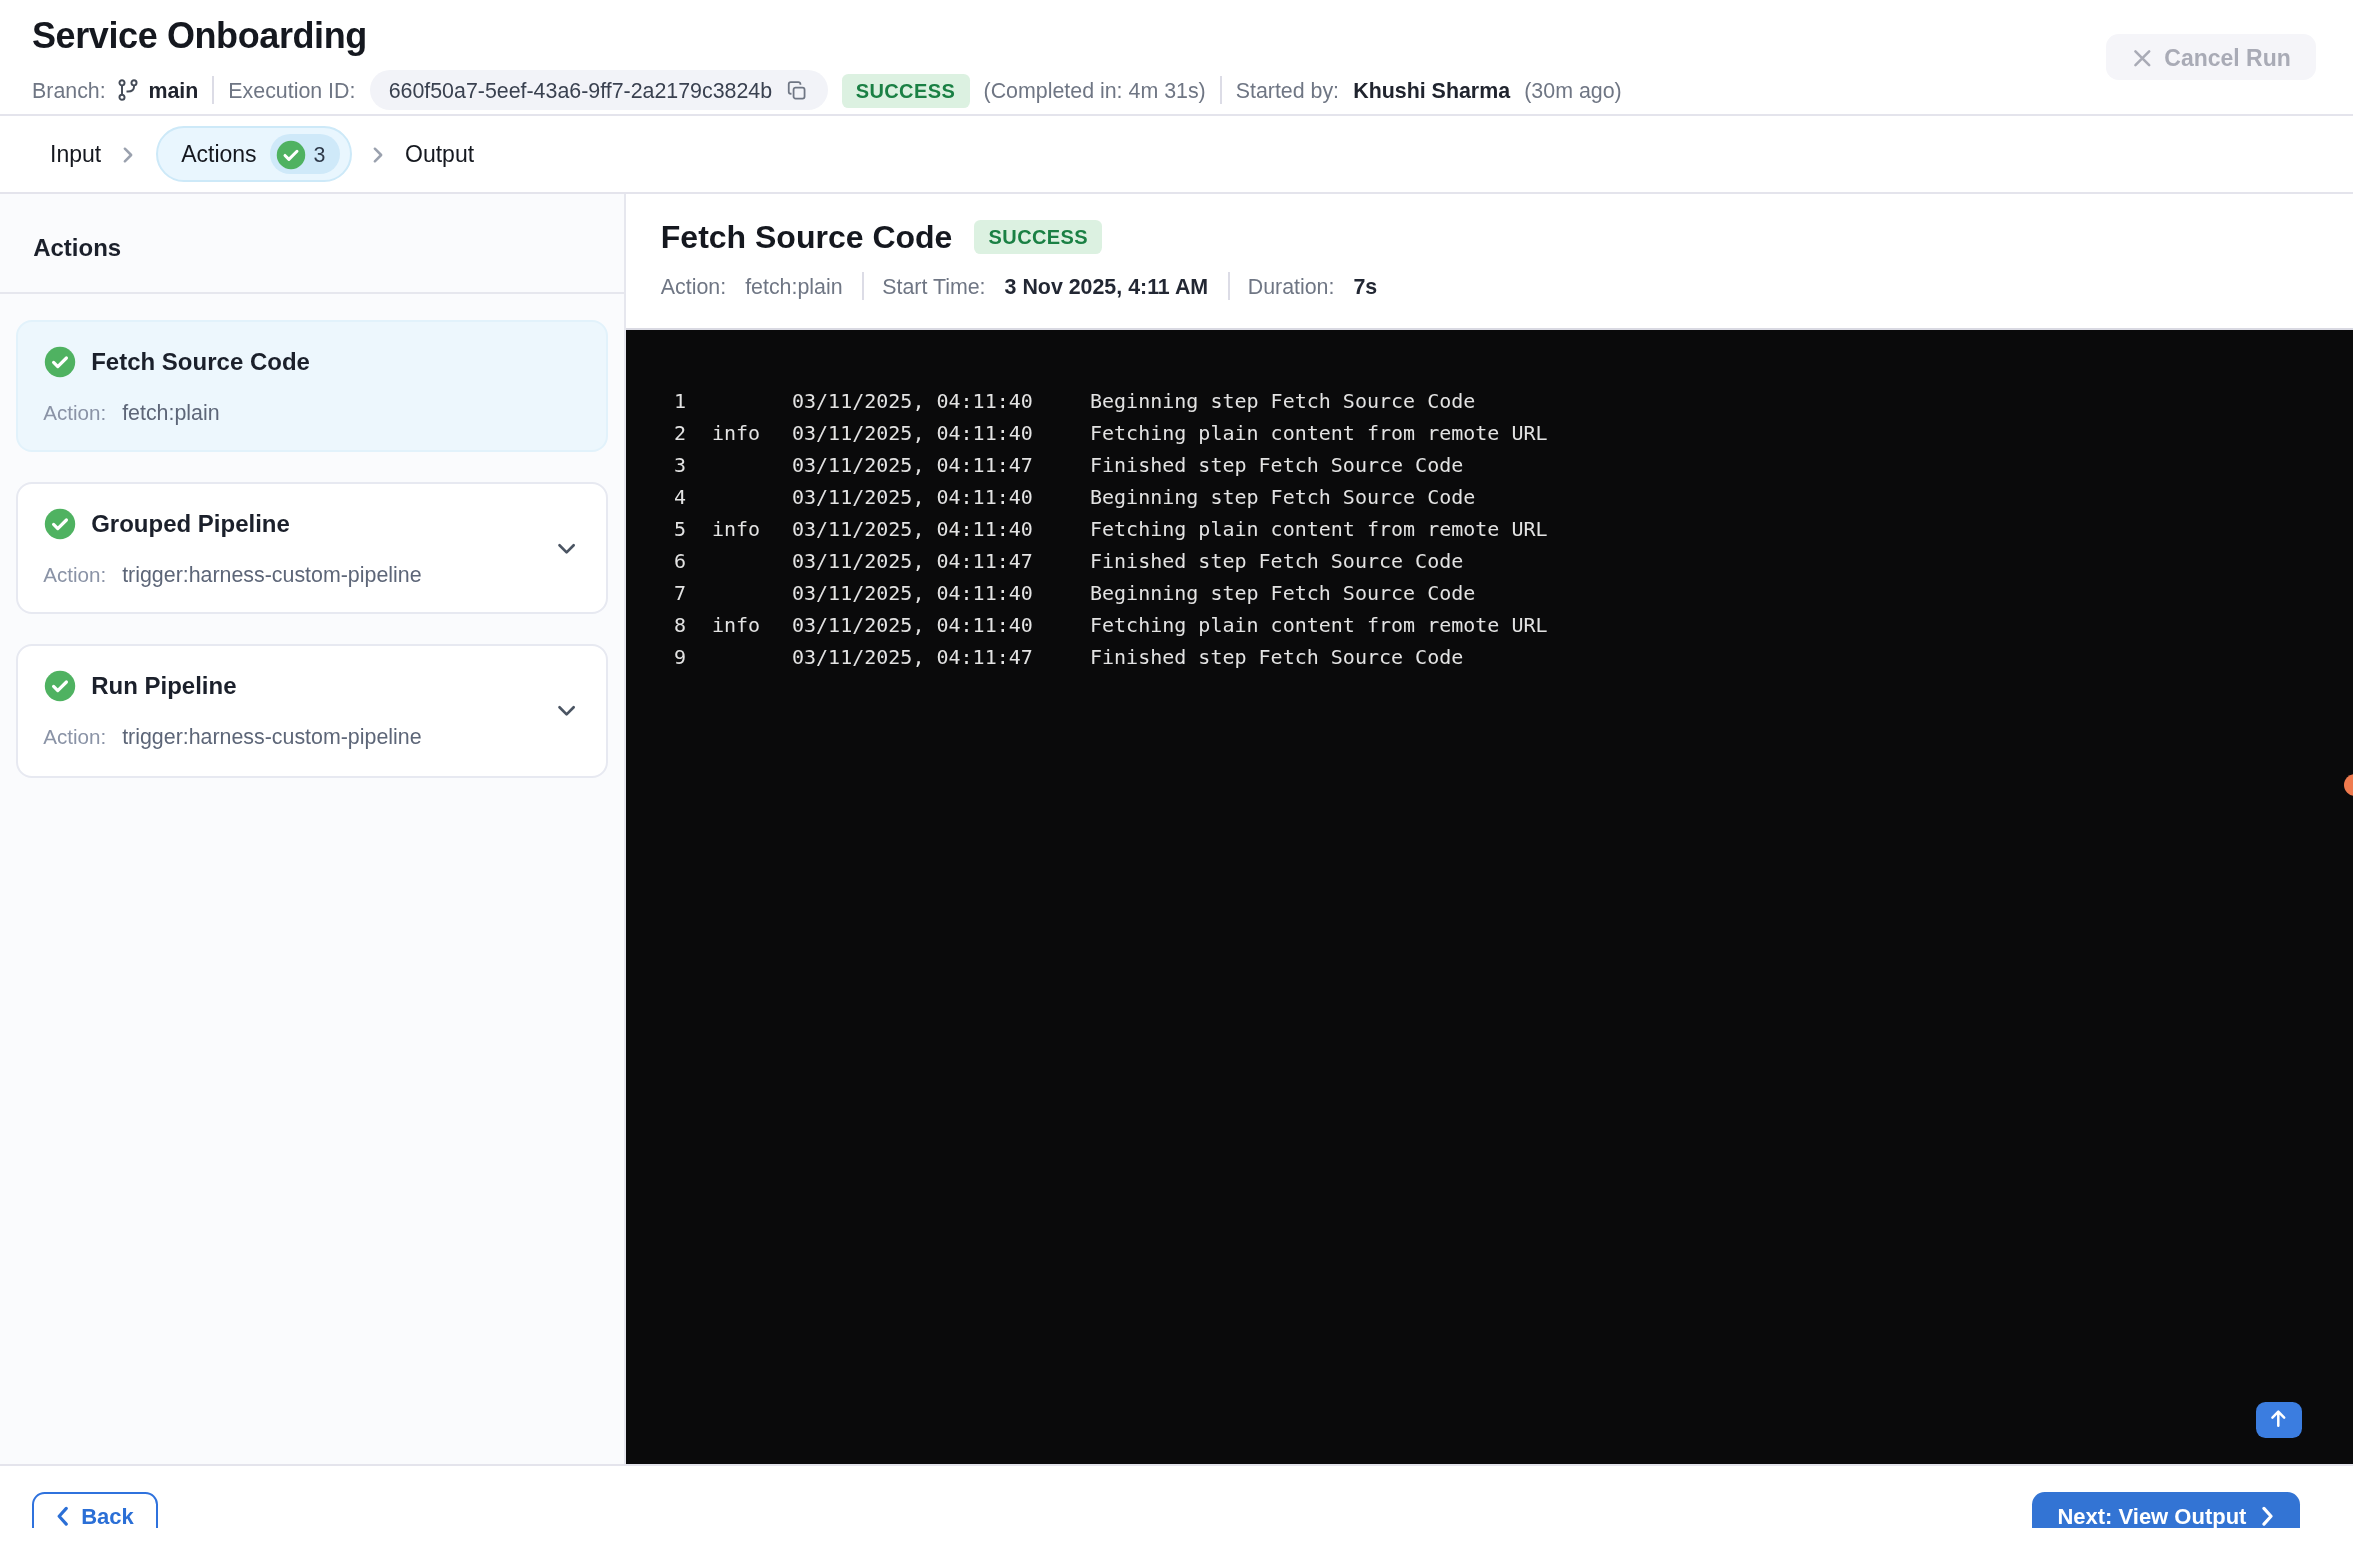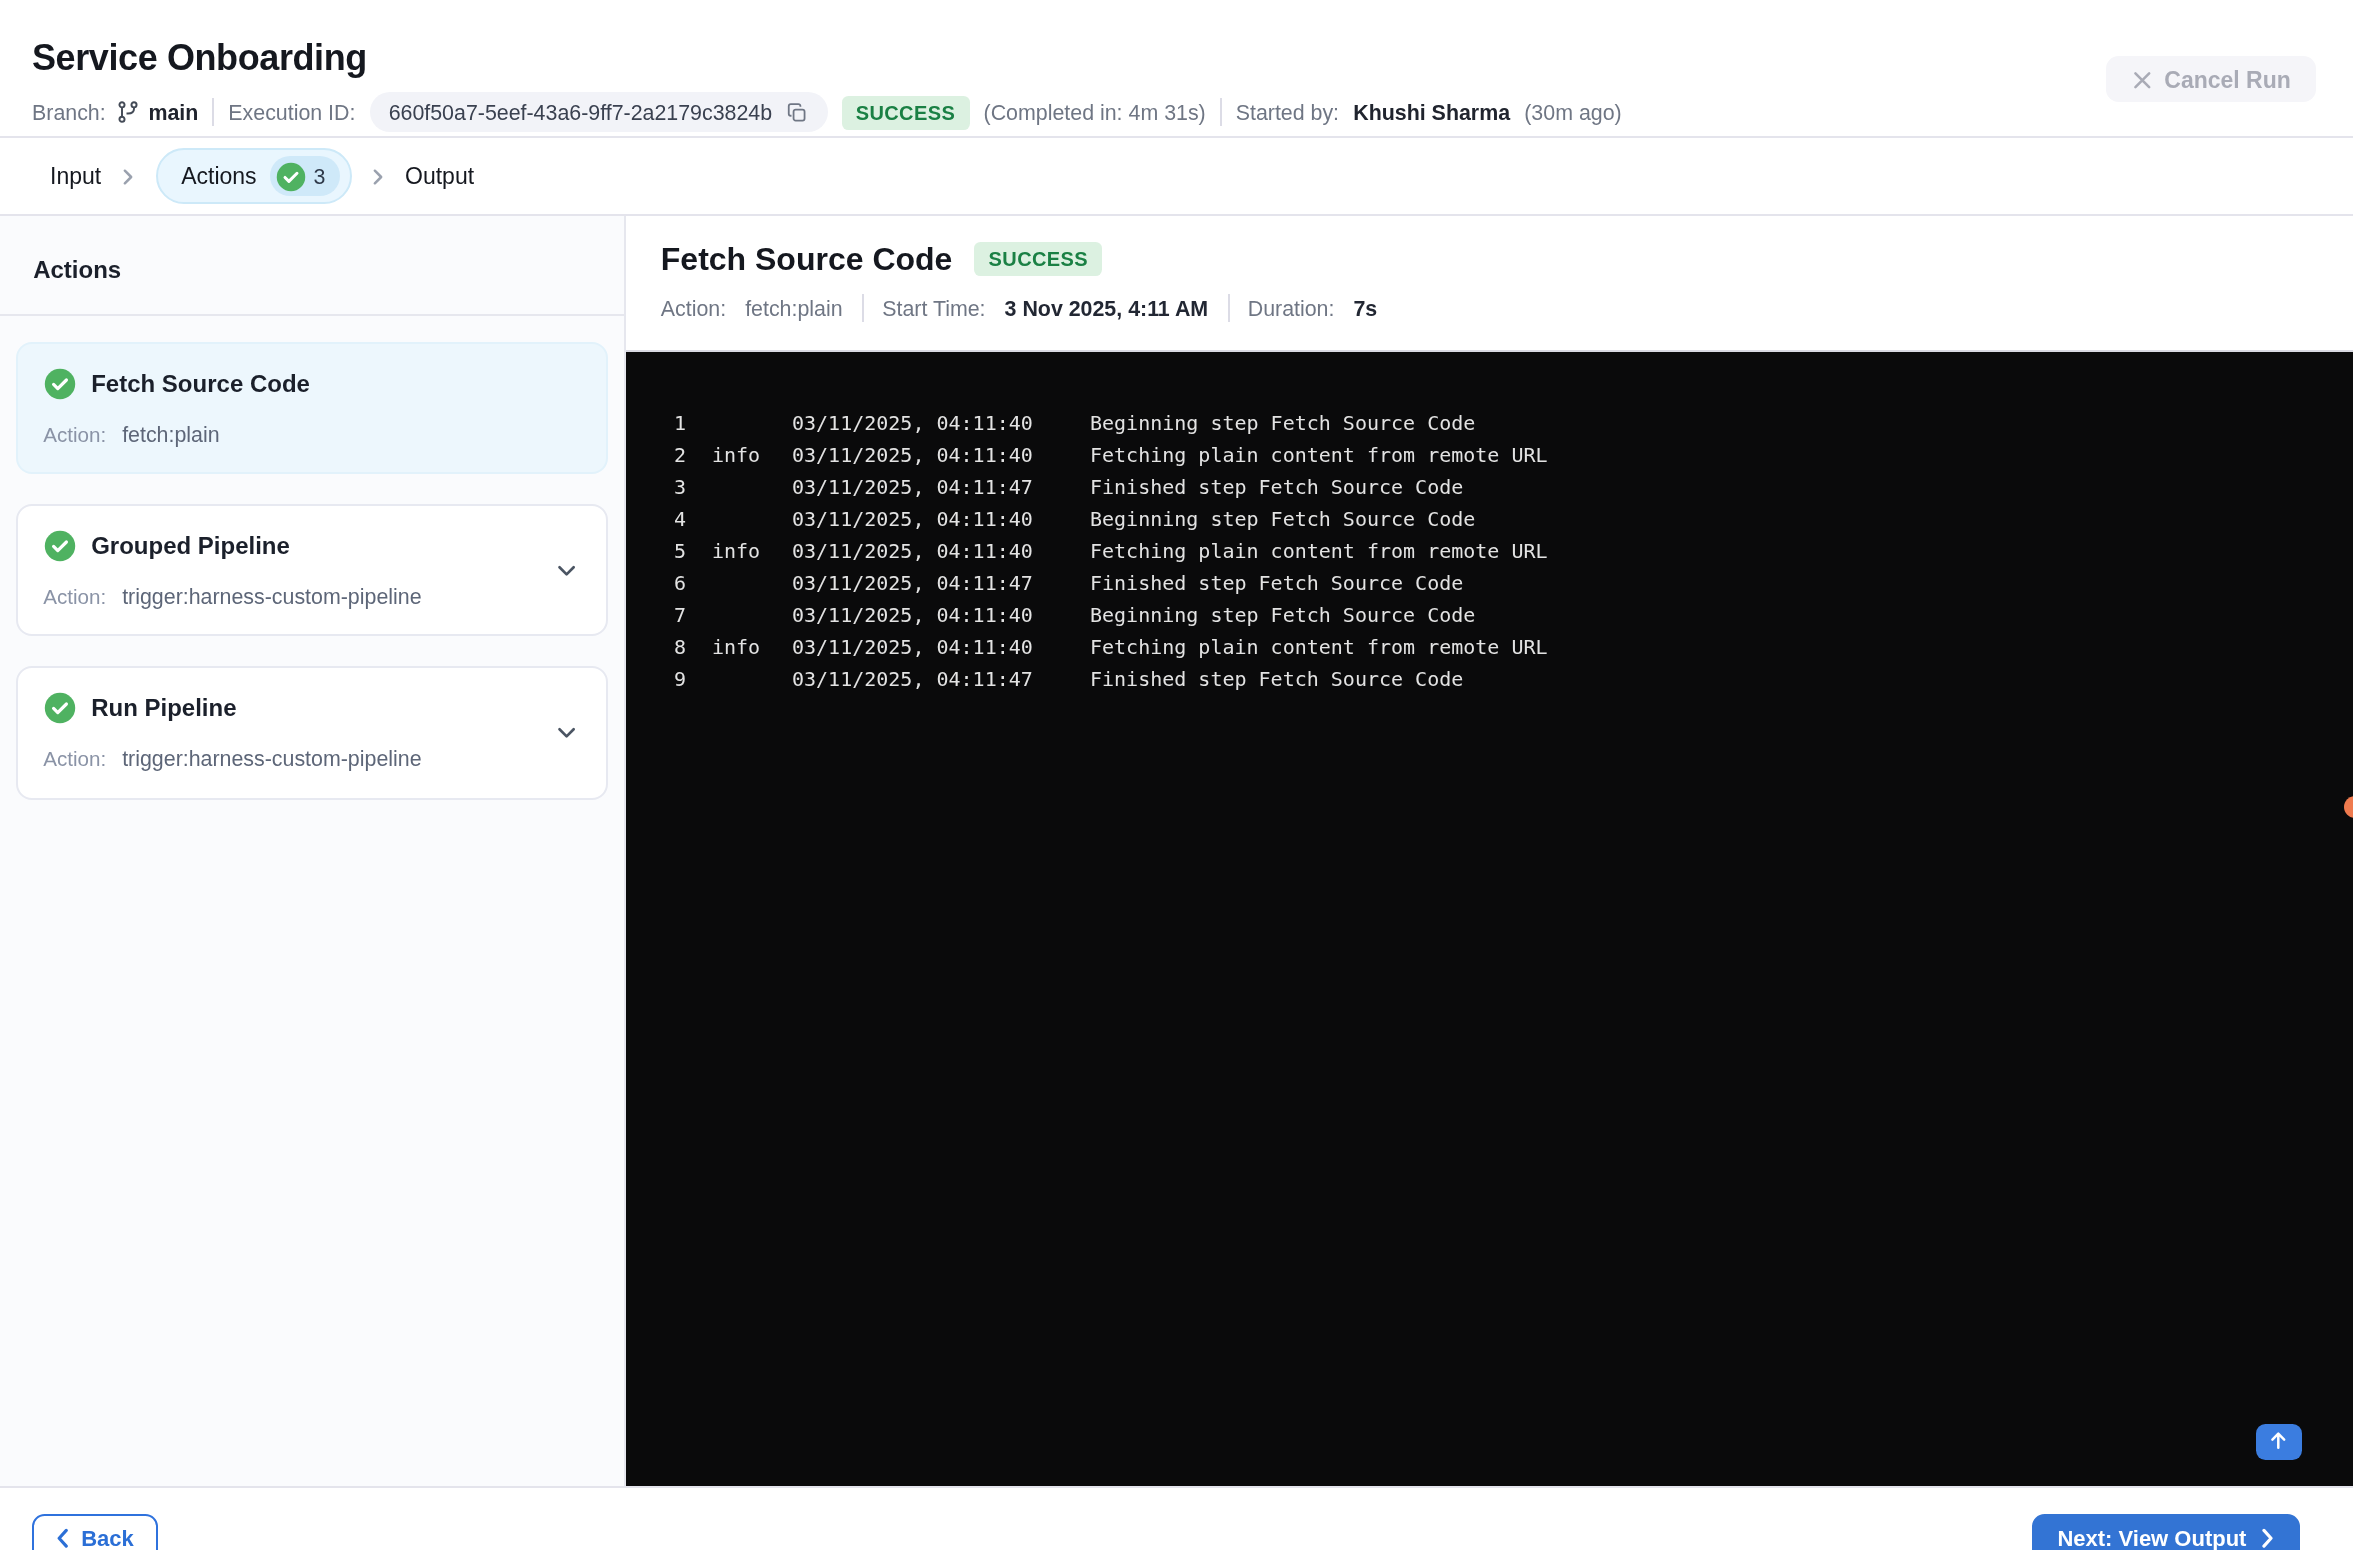--- a/index.html
+++ b/index.html
@@ -1,18 +1,18 @@
 <!DOCTYPE html>
 <html style="font-size:12.6px"><head>
 <meta charset="utf-8">
 <style>
   * { box-sizing: border-box; }
   html,body { margin:0; padding:0; background:#fff; }
   body { font-family:"Liberation Sans", sans-serif; }
-  .viewport { width:2354px; height:1528px; overflow:hidden; position:relative;margin-top:22px; }
+  .viewport { width:2354px; height:1528px; overflow:hidden; position:relative; }
   .scale { width:1177px; height:783px; transform:scale(2); transform-origin:0 0; background:#fff; position:relative; display:flex; flex-direction:column; }
 
   
   .topbar { position:relative; height:58px; border-bottom:0.8px solid #e4e4ec; padding:0 16px; flex:none; }
   .page-title { padding-top:8px; font-size:18px; font-weight:bold; color:#15181f; letter-spacing:-0.2px; }
   .meta-row { display:flex; align-items:center; margin-top:6.3px; font-size:10.7px; color:#6f7684; gap:7.1px; white-space:nowrap; }
   .vdiv { width:0.8px; height:14.2px; background:#dcdce6; flex:none; }
   .branch-wrap { display:flex; align-items:center; gap:4.7px; }
   .branch-name { color:#20242e; font-weight:600; }
   .exec-pill { display:flex; align-items:center; gap:7.1px; background:#f2f3f8; border-radius:11px; padding:4px 9.5px; color:#3a4150; }

